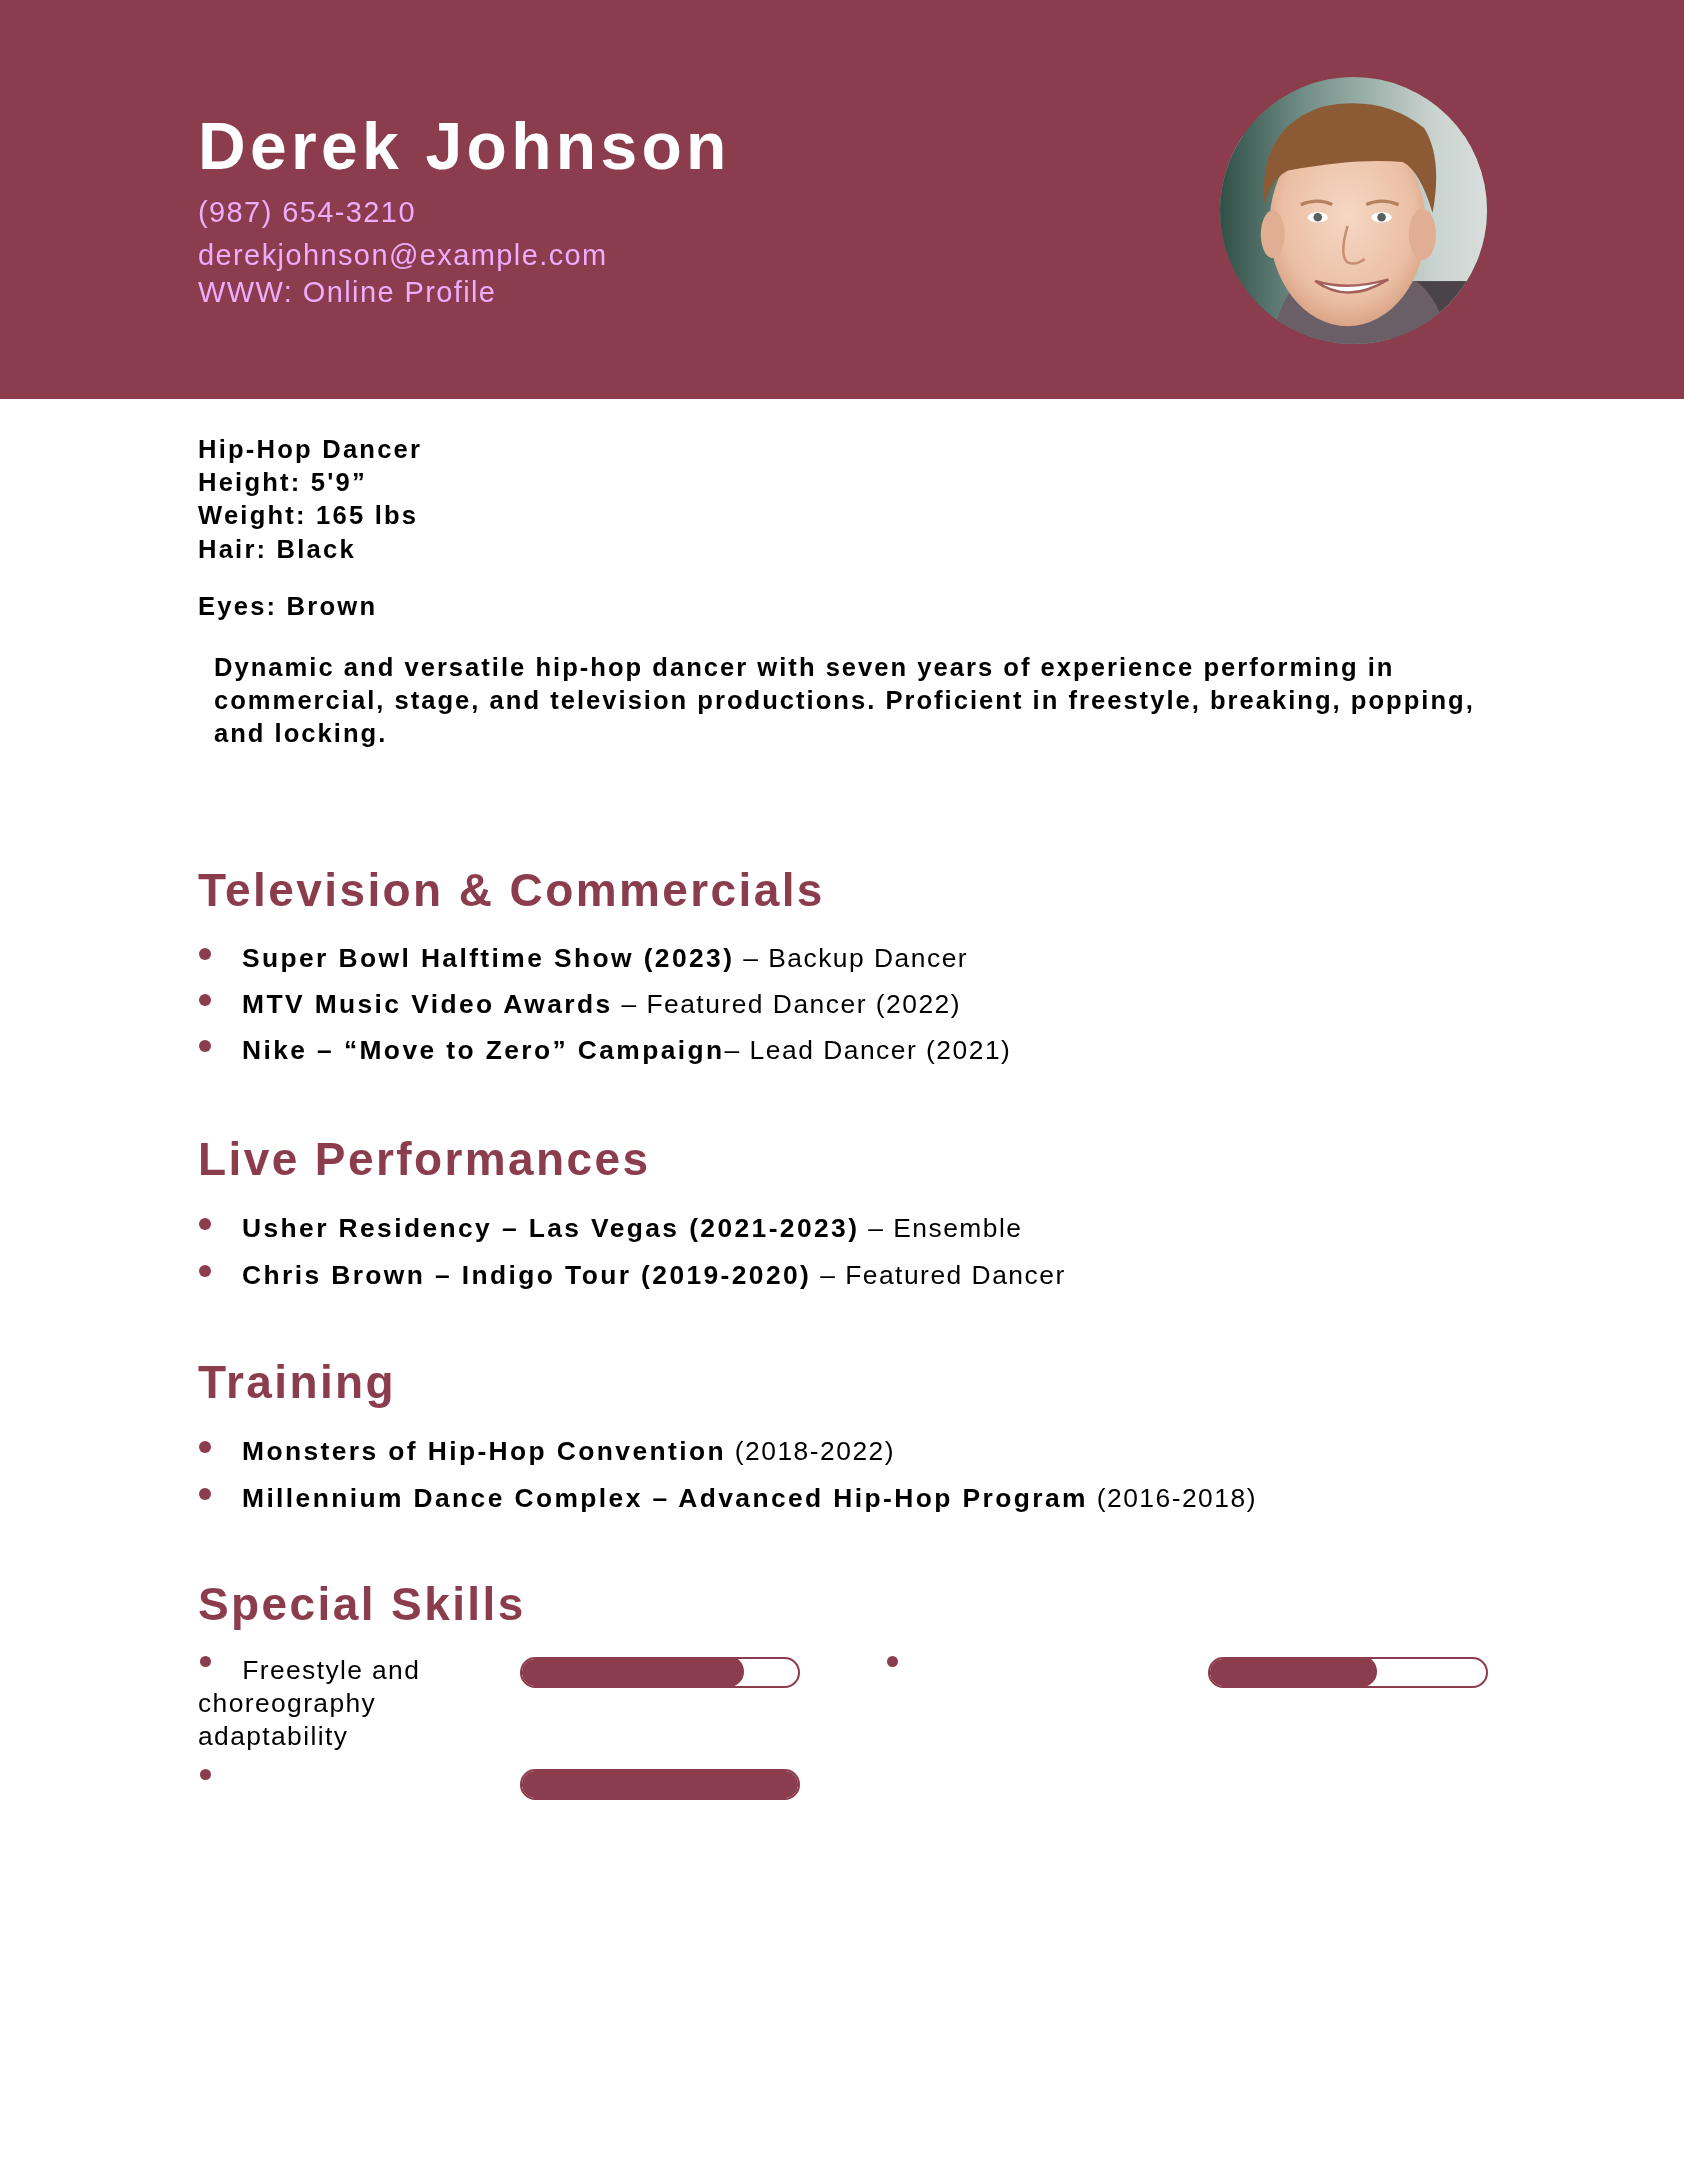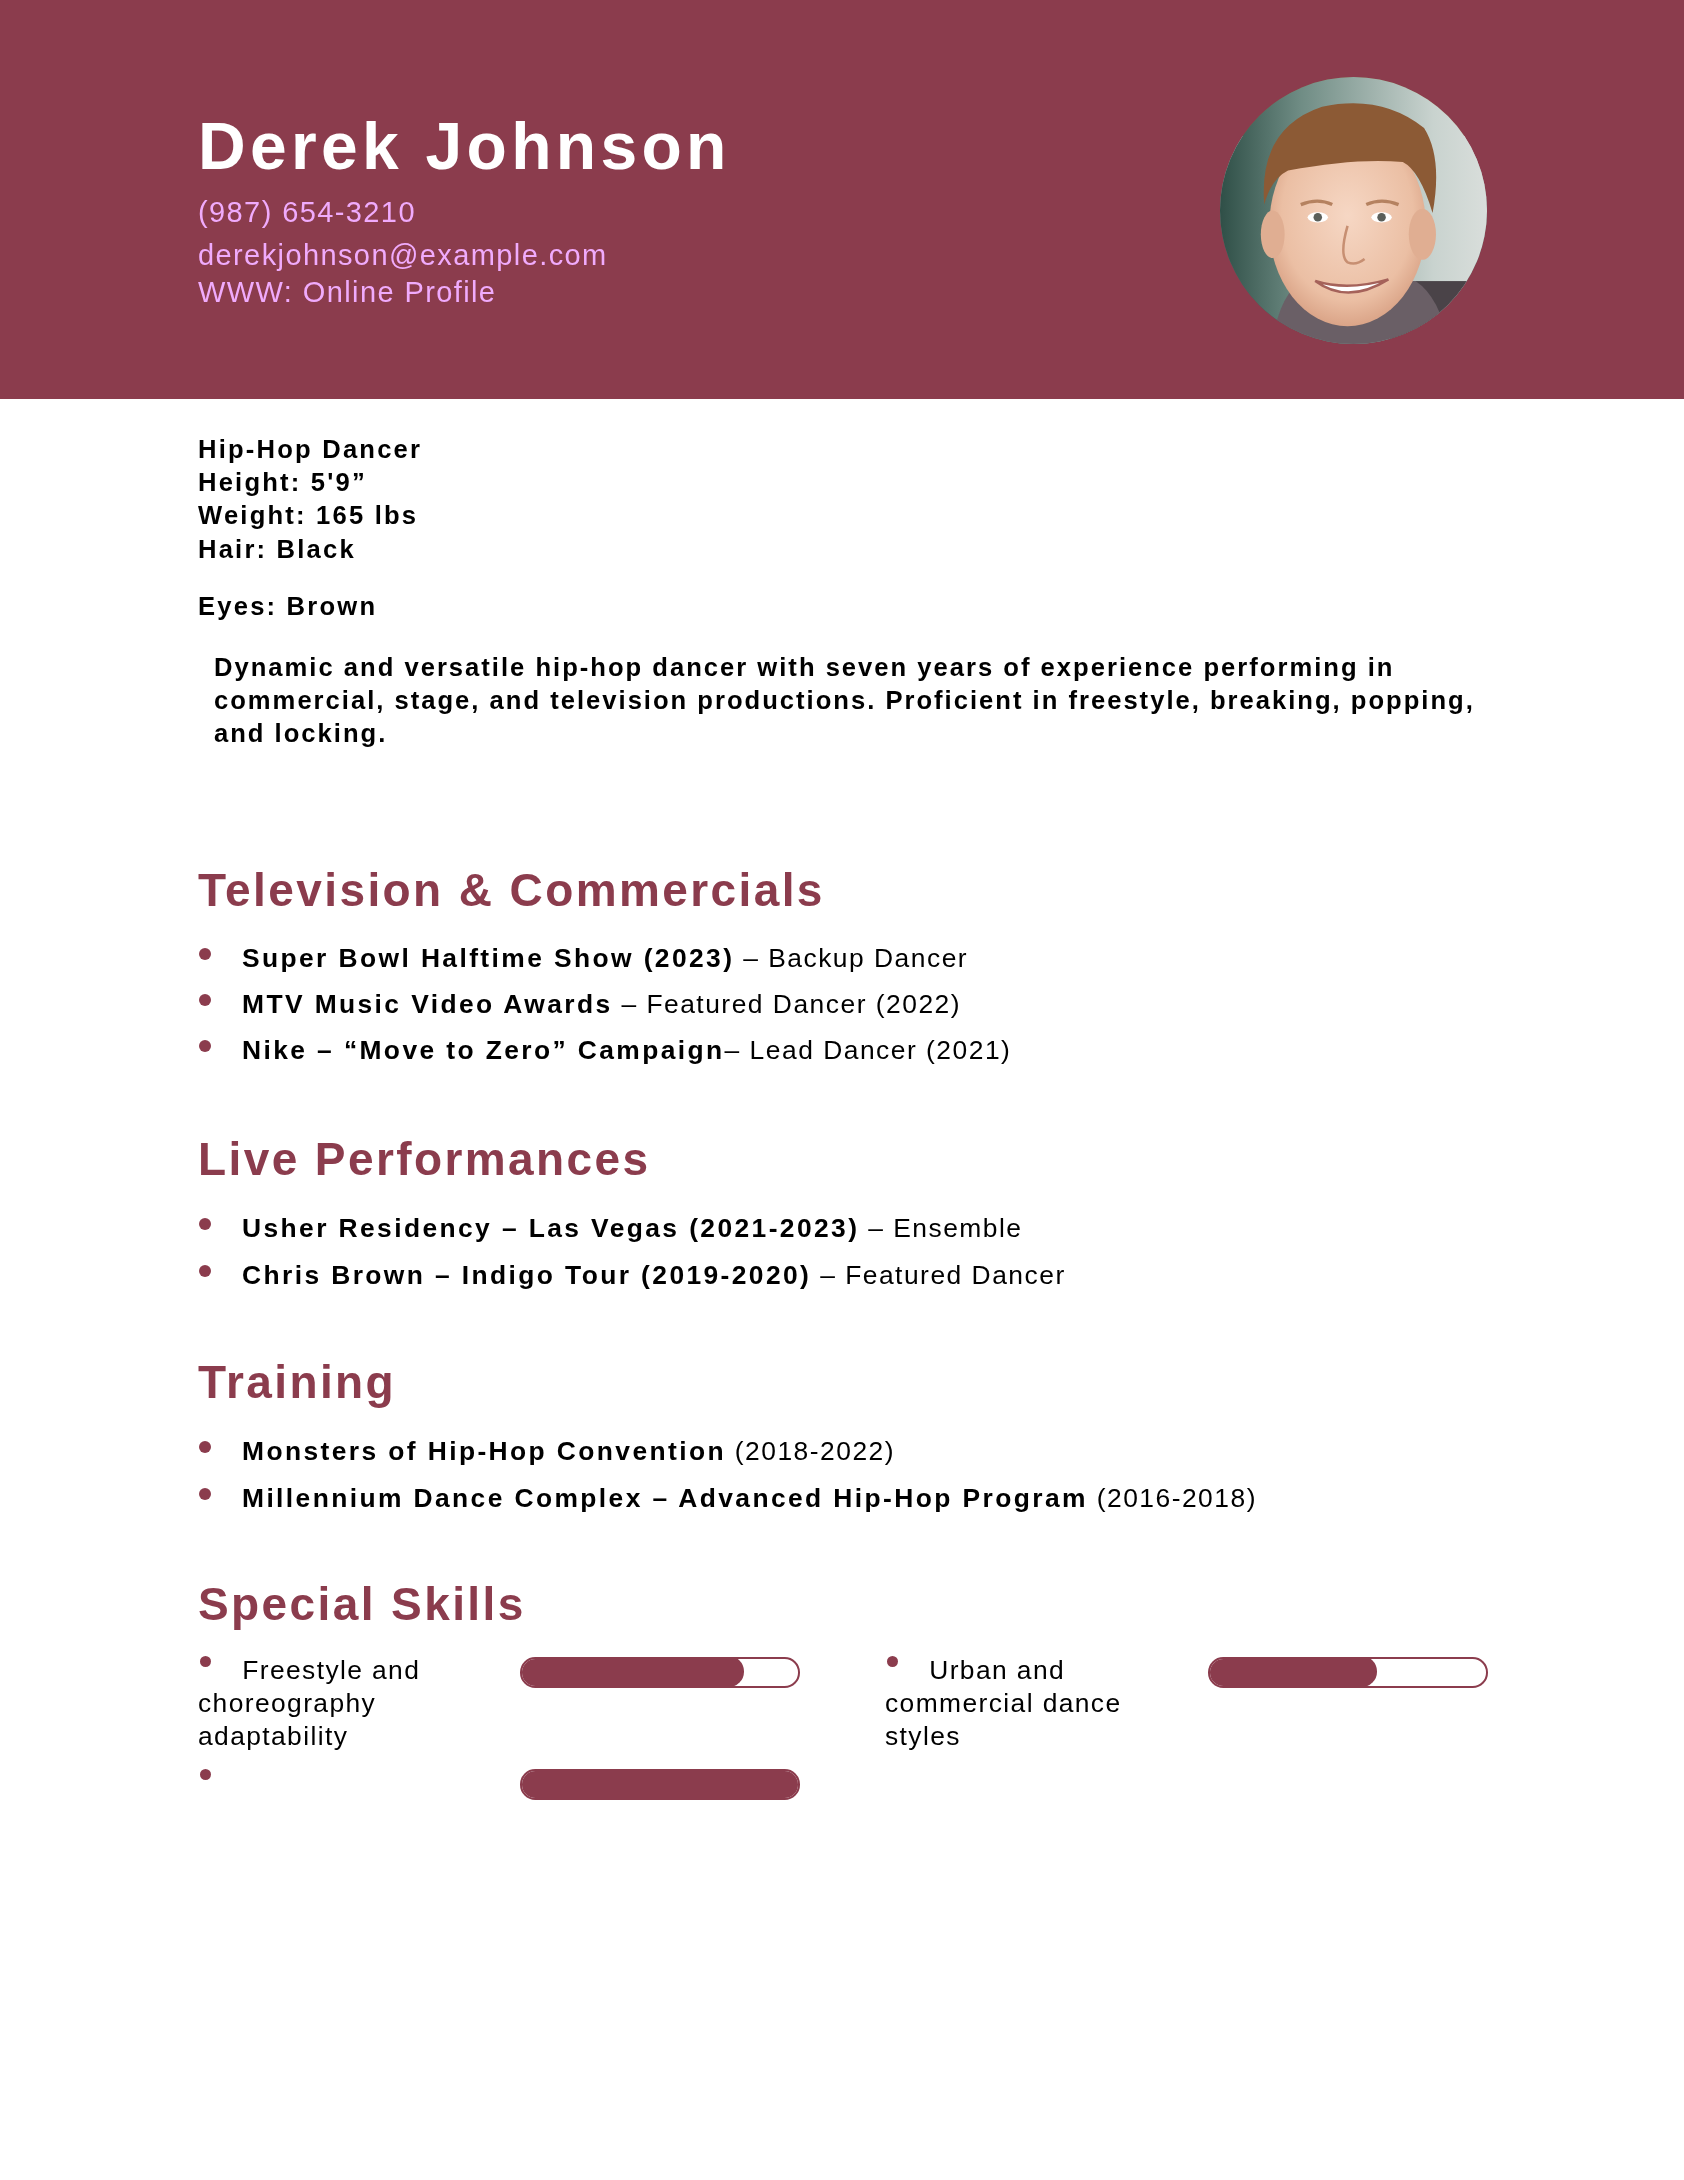--- a/index.html
+++ b/index.html
@@ -158,21 +158,21 @@
 <h2 class="section-title" style="top:1581px;">Special Skills</h2>
 
 <div class="skill" style="left:198px; top:1654px;">
   <span class="sdot"></span><span>Freestyle and choreography adaptability</span>
 </div>
 <div class="bar" style="left:520px; top:1657px;">
   <div class="bar-fill" style="width:225px;"></div>
 </div>
 
 <div class="skill" style="left:885px; top:1654px;">
-  <span class="sdot"></span><span>Urban and commercial dance styles</span>
+  <span class="sdot"></span>
 </div>
 <div class="bar" style="left:1208px; top:1657px;">
   <div class="bar-fill" style="width:170px;"></div>
 </div>
 
 <div class="skill" style="left:198px; top:1767px;">
   <span class="sdot"></span>
 </div>
 <div class="bar" style="left:520px; top:1769px;">
   <div class="bar-fill" style="width:280px;"></div>

